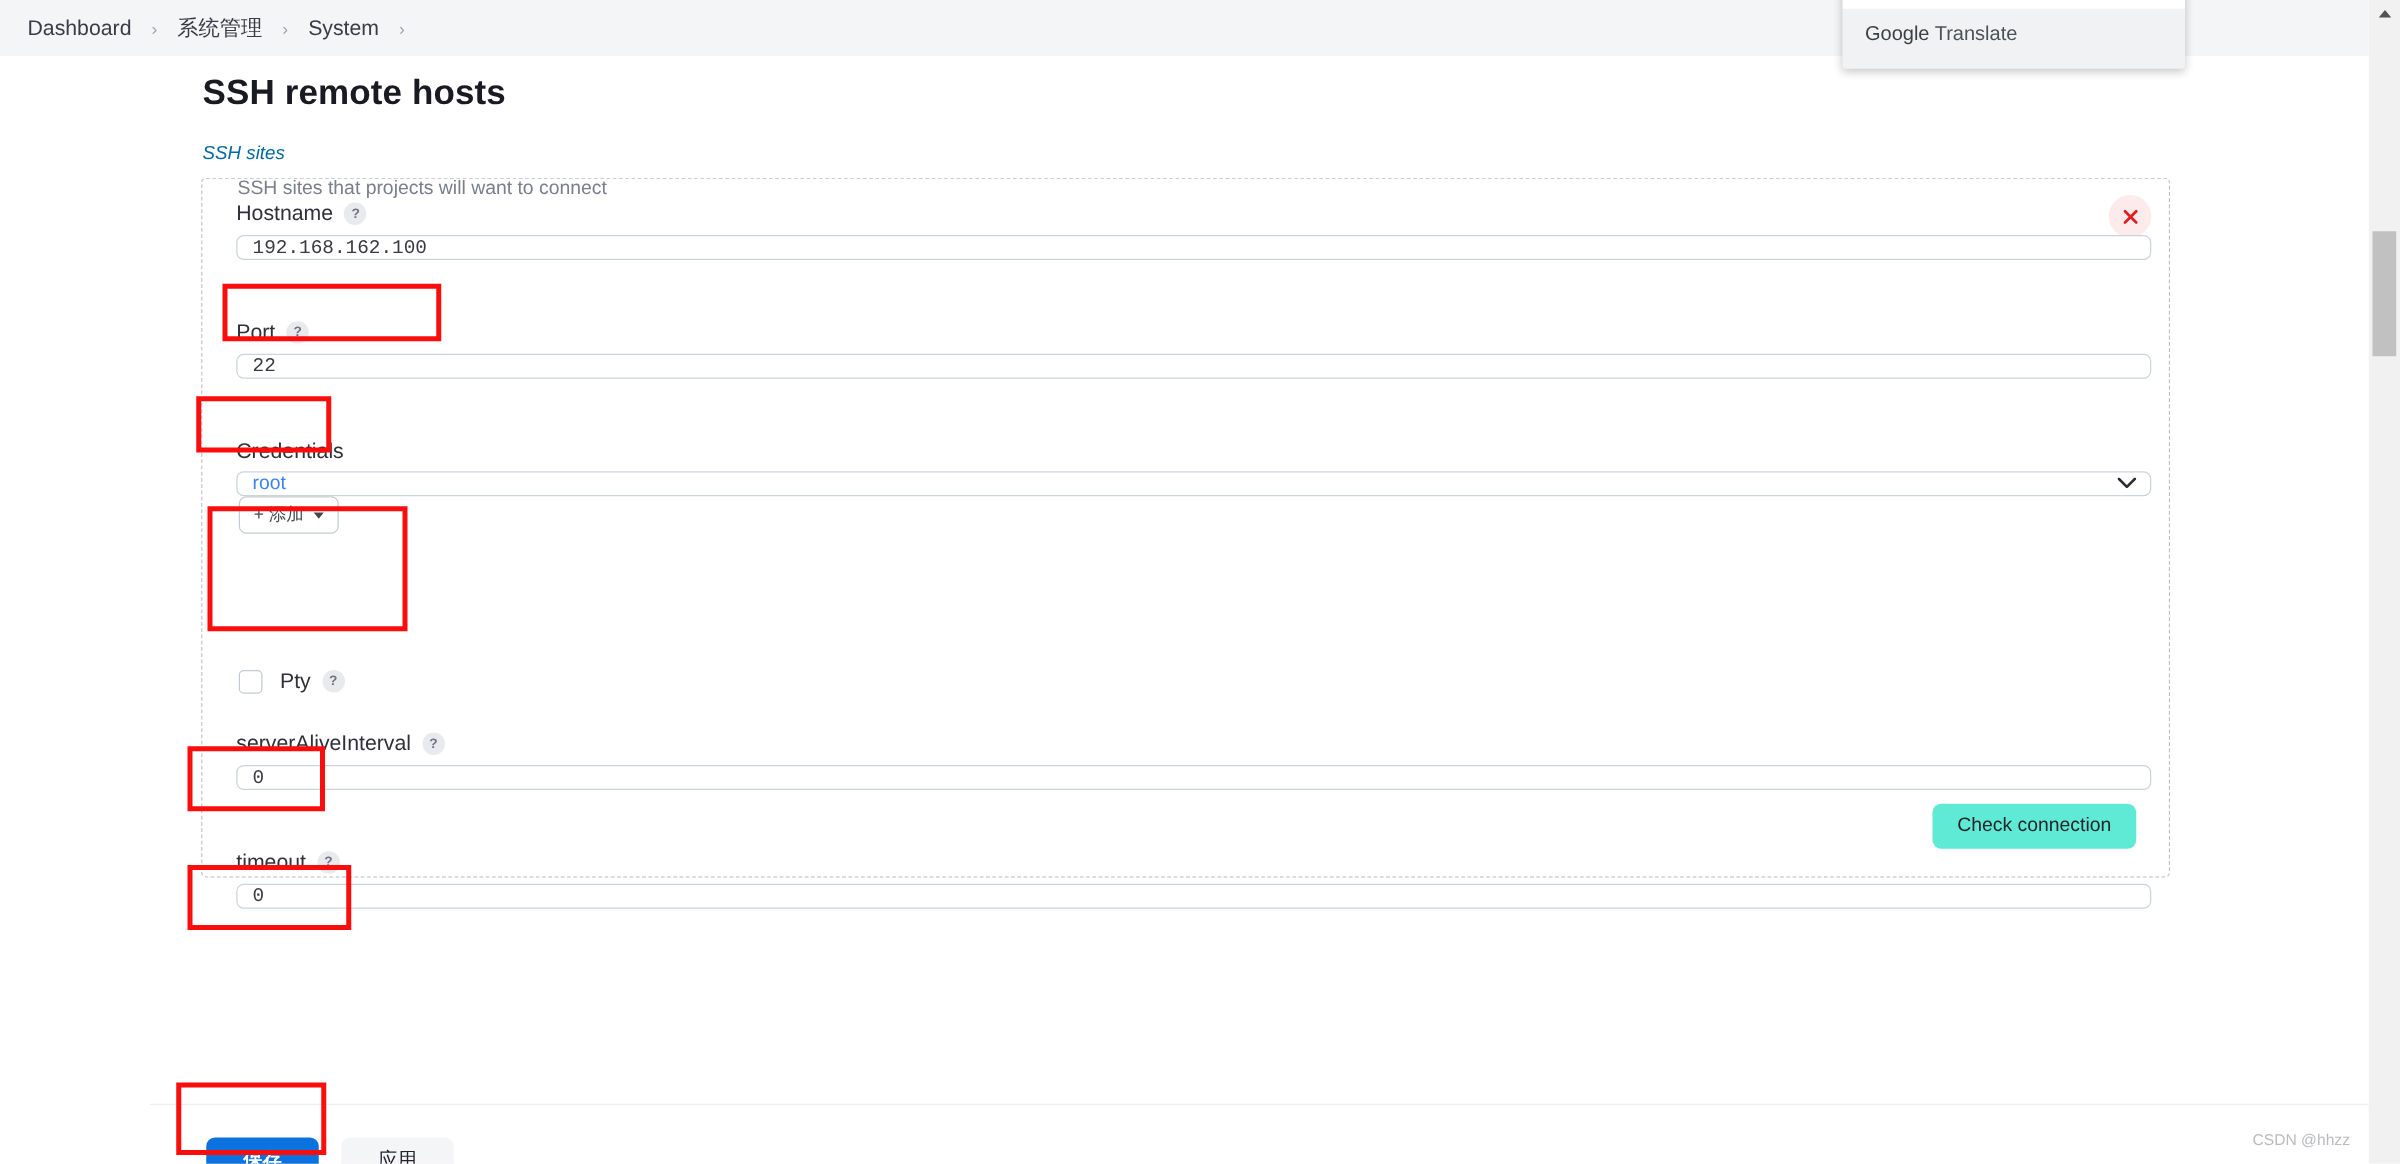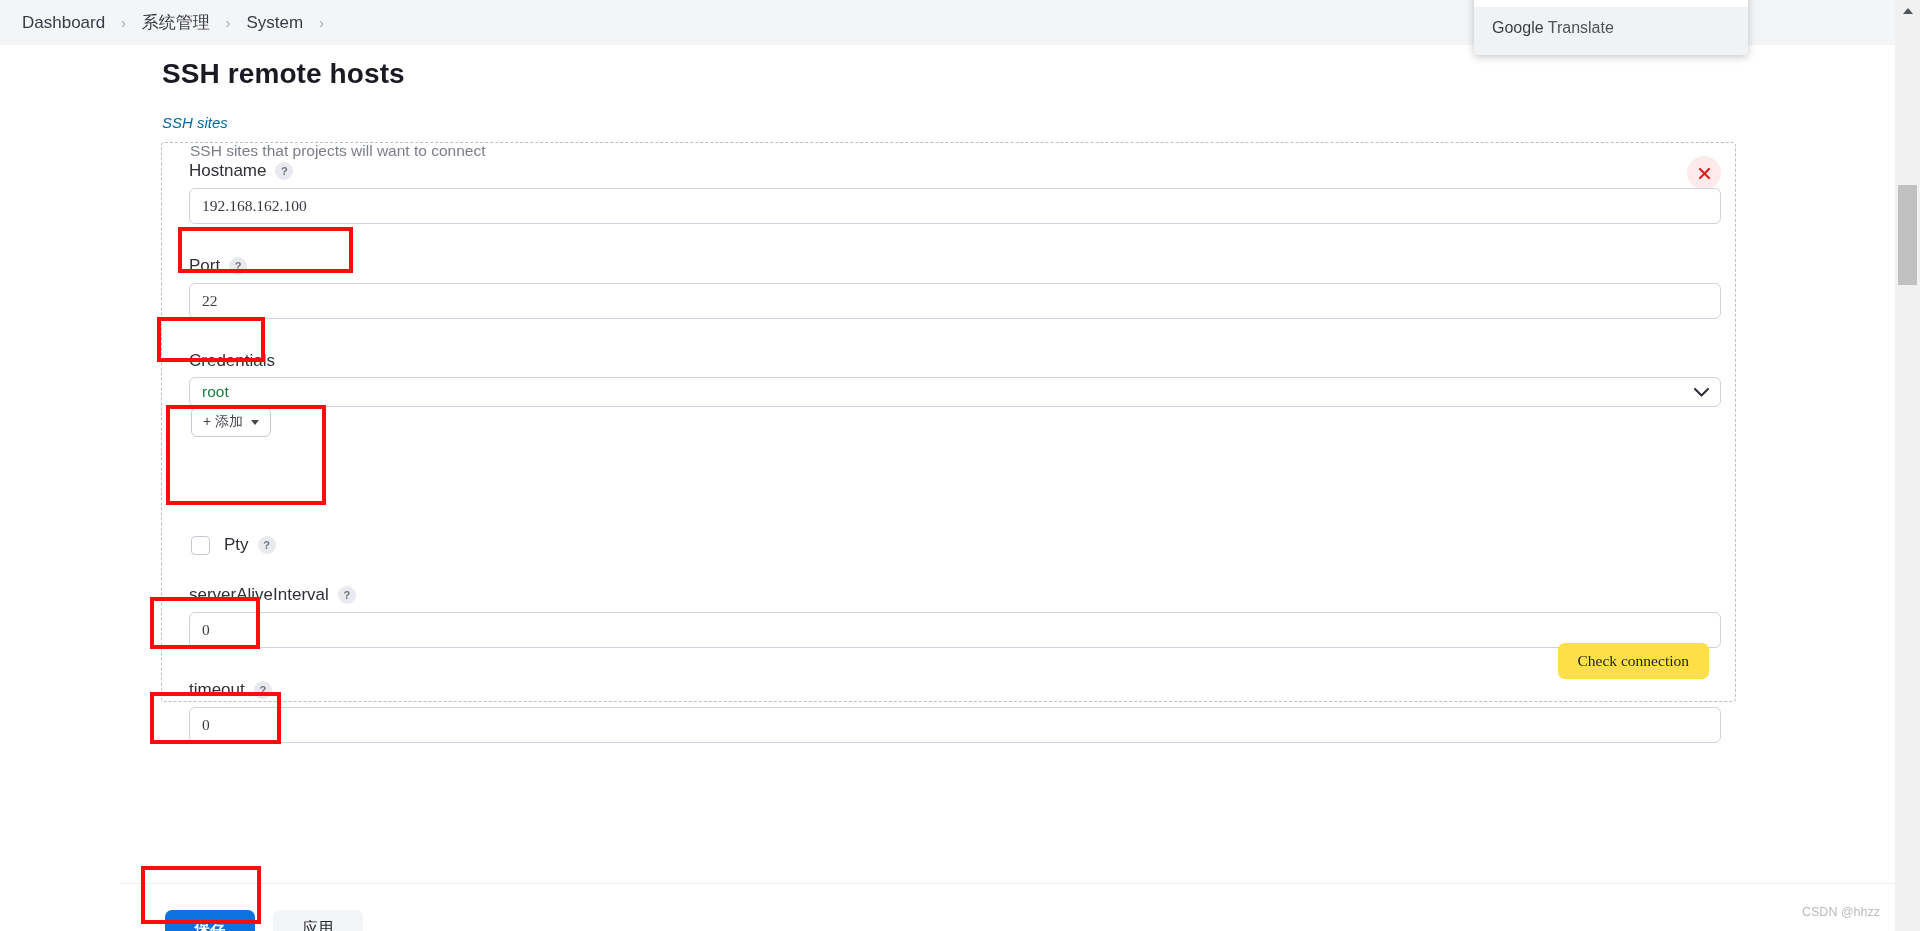--- a/index.html
+++ b/index.html
@@ -125,41 +125,41 @@
     font-size: 11px;
     font-weight: bold;
     margin-left: 9px;
     vertical-align: middle;
     cursor: default;
   }
 
   .text-input {
     display: block;
     width: 1532px;
-    height: 36px;
+    height: 20px;
     border: 1px solid #ccd3dc;
     border-radius: 6px;
     background: #ffffff;
     font-size: 15.5px;
     color: #3a3a42;
     padding: 0 12px;
     outline: none;
-    font-family: Liberation Serif, serif;
+    font-family: Liberation Mono, monospace;
   }
 
   .select-wrap { position: relative; width: 1532px; }
   .select-input {
     display: block;
     width: 1532px;
-    height: 30px;
+    height: 20px;
     border: 1px solid #ccd3dc;
     border-radius: 6px;
     background: #ffffff;
     font-size: 15.5px;
-    color: #15803d;
+    color: #3b82f6;
     padding: 0 34px 0 12px;
     outline: none;
     font-family: inherit;
   }
   .chevron {
     position: absolute;
     right: 12px; top: 50%;
     transform: translateY(-50%);
     pointer-events: none;
     color: #2b2b33;
@@ -197,25 +197,25 @@
     cursor: pointer;
   }
 
   .check-btn {
     position: absolute;
     right: 26px; bottom: 22px;
     height: 36px;
     padding: 0 20px;
     border: none;
     border-radius: 7px;
-    background: #fde047;
+    background: #5eead4;
     color: #24252b;
     font-size: 15.5px;
     cursor: pointer;
-    font-family: Liberation Serif, serif;
+    font-family: Liberation Sans, sans-serif;
   }
 
   
   .footer-bar {
     position: absolute;
     left: 0; top: 838px;
     width: 1775px; height: 93px;
     background: #ffffff;
     border-top: 1px solid #eceef1;
   }

